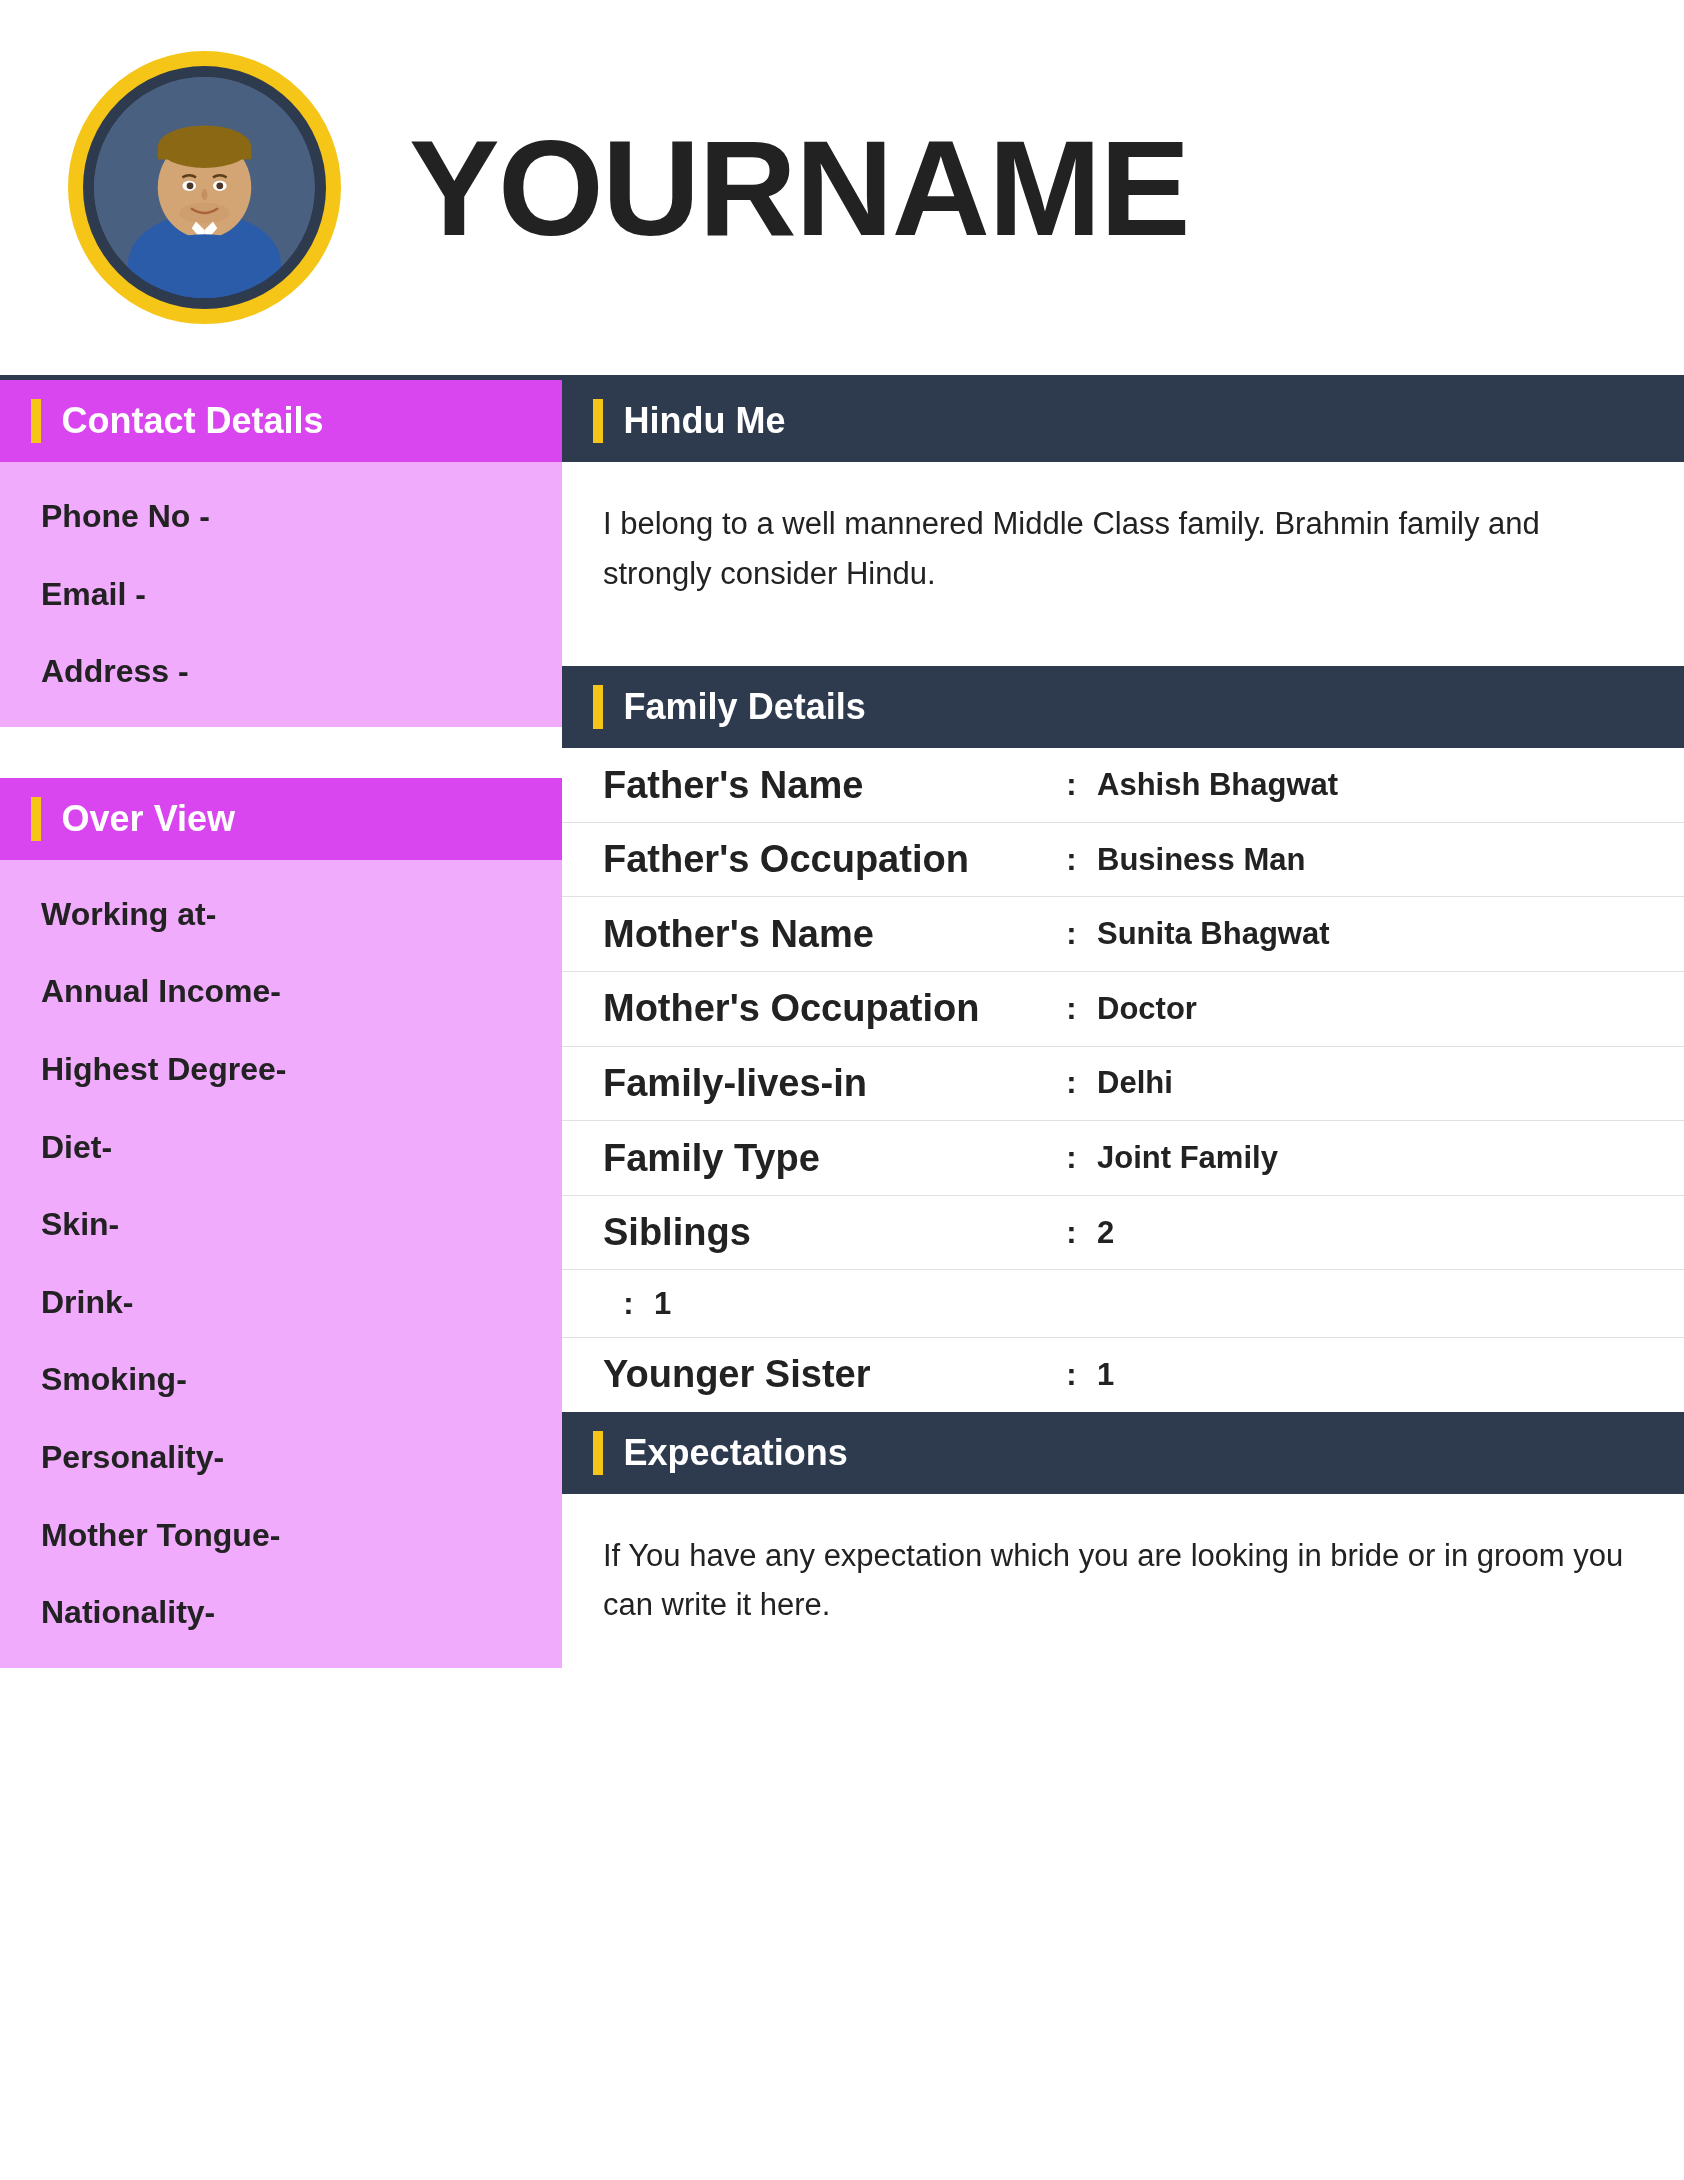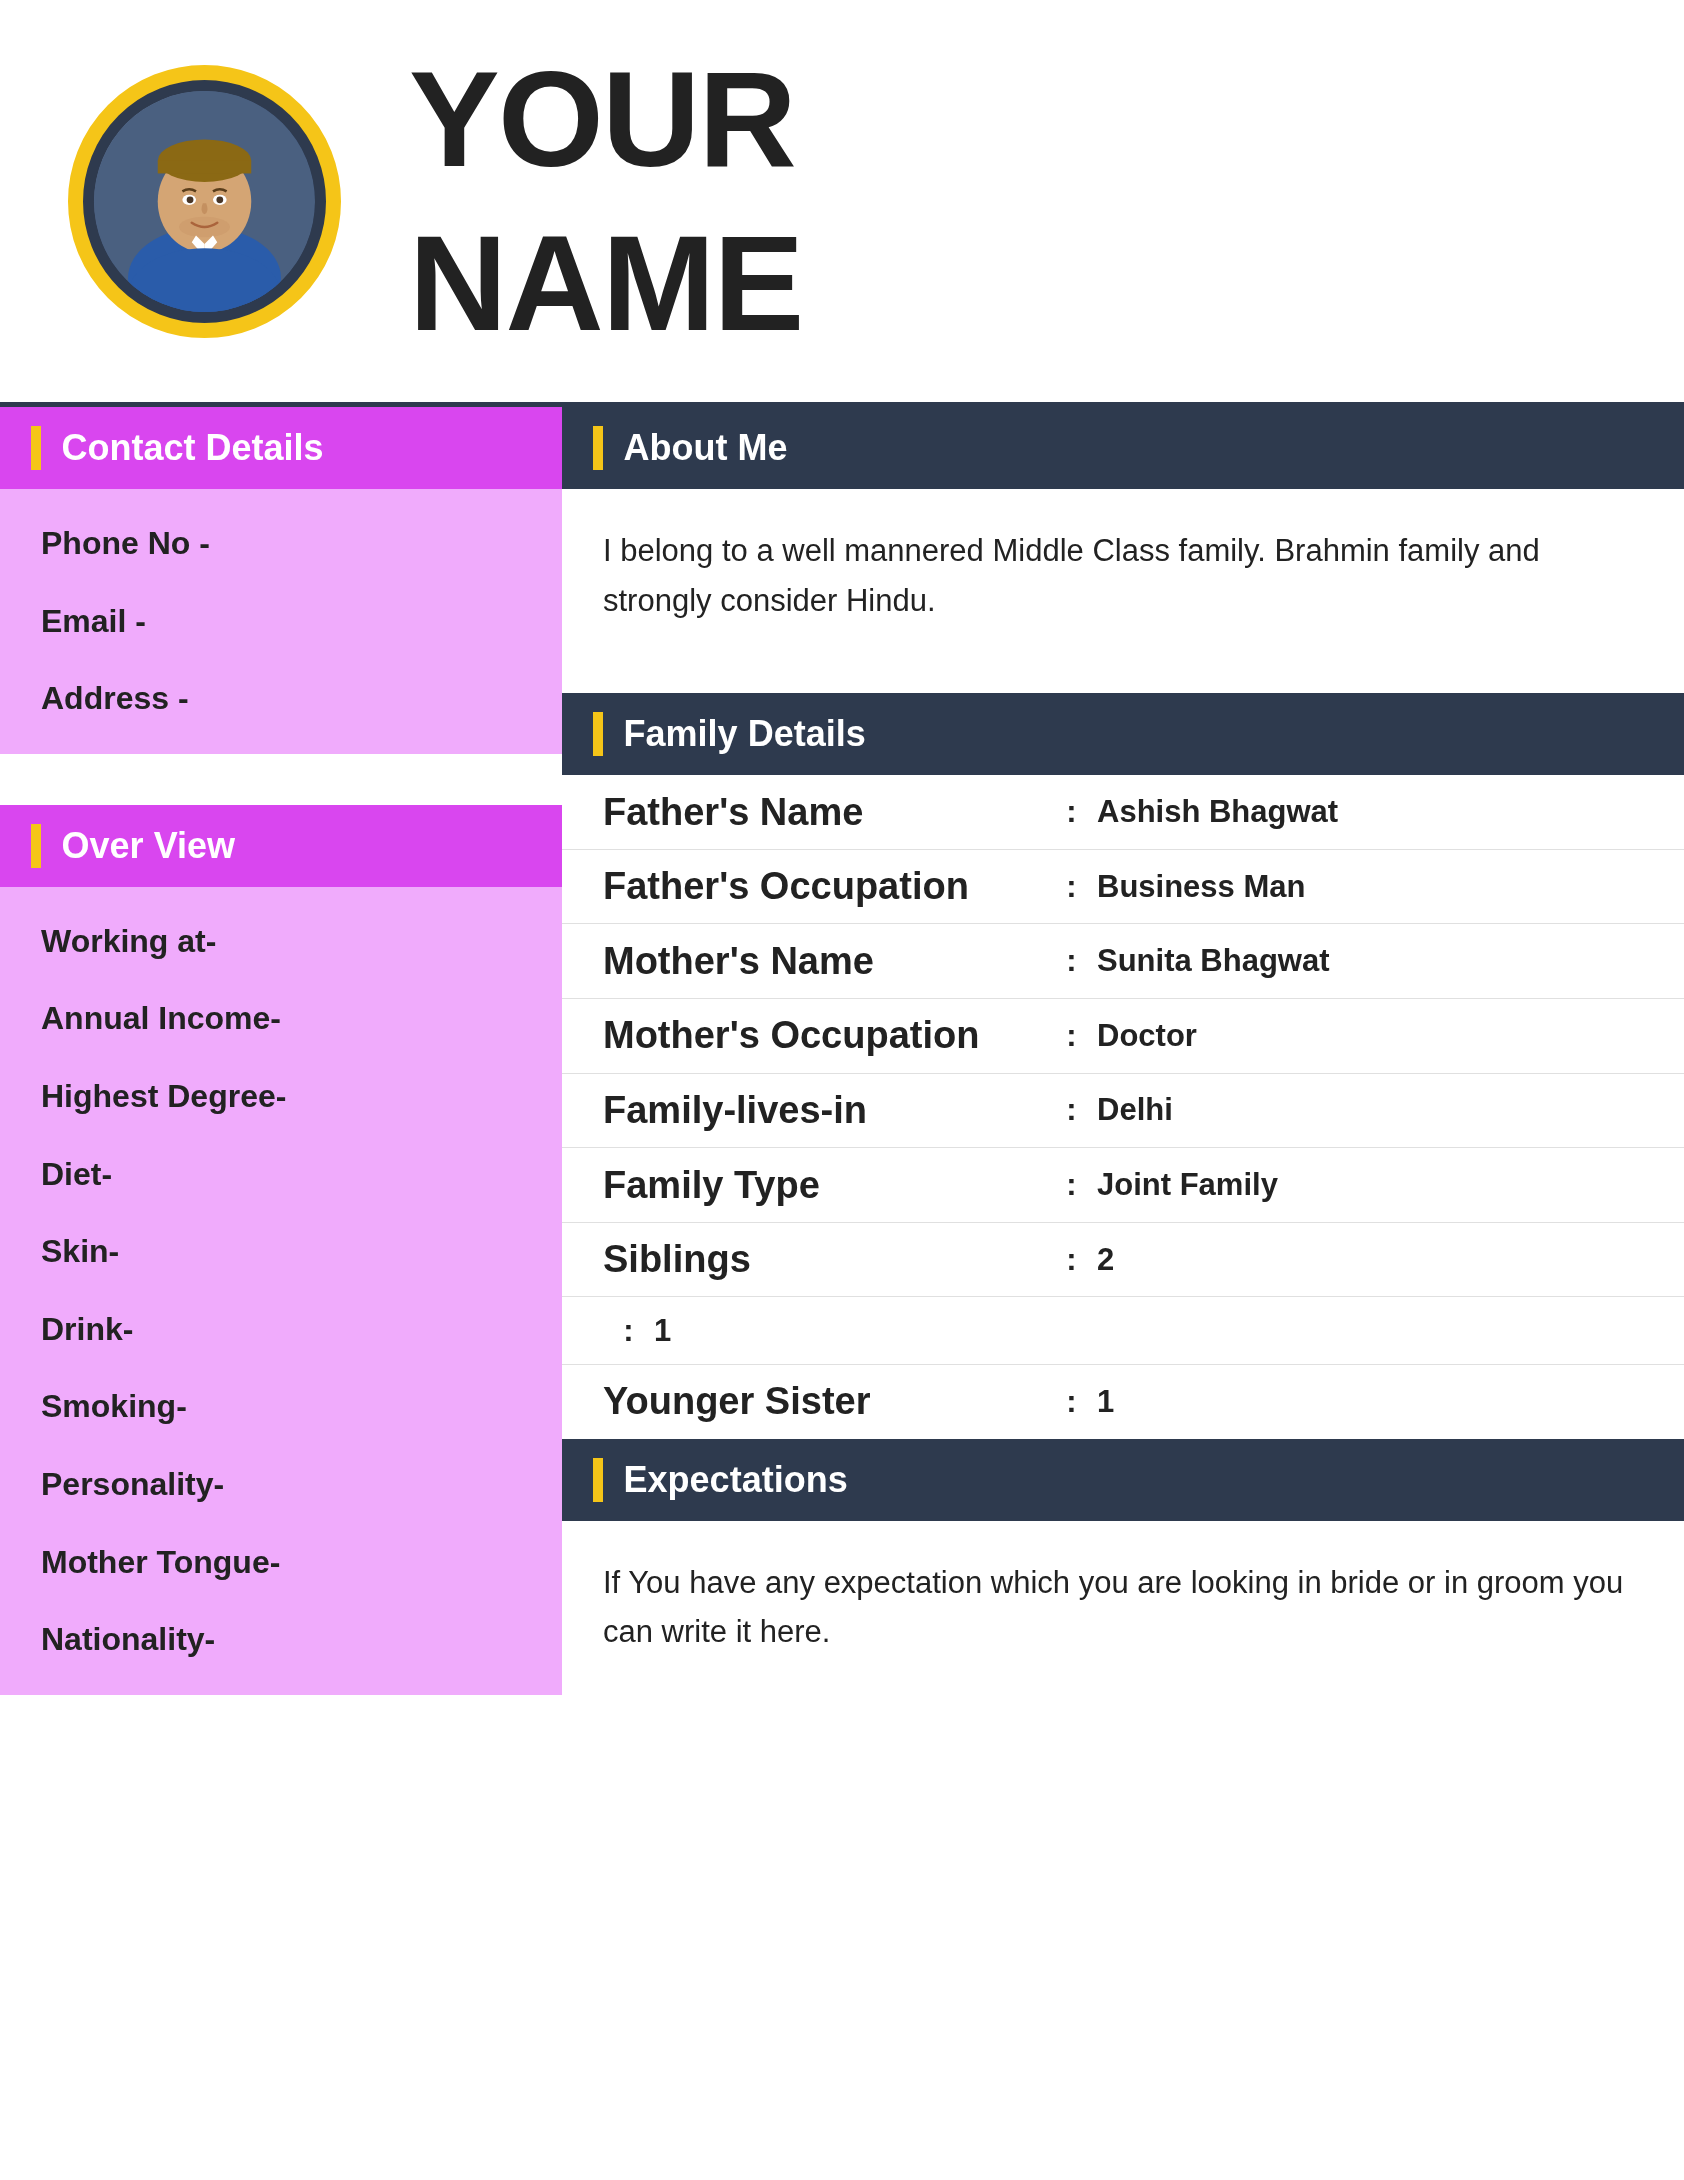--- a/index.html
+++ b/index.html
@@ -48,23 +48,22 @@
     }
 
     
     .person-svg {
       width: 100%;
       height: 100%;
     }
 
     .name-block {
       display: flex;
-      flex-direction: column;
+      flex-direction: row;
       justify-content: flex-start;
-      gap: 28px;
     }
 
     .name-text {
       font-size: 136px;
       font-weight: 900;
       color: #222;
       line-height: 1;
       letter-spacing: -1.7px;
       text-transform: uppercase;
     }
@@ -324,21 +323,21 @@
       <div class="sidebar-field">
         <span>Nationality-</span>
       </div>
     </div>
 
   </div>
 
   <div class="right-content">
 
     <div class="right-section-header">
-      <span>About Me</span>
+      <span>Hindu Me</span>
     </div>
     <div class="about-text">I belong to a well mannered Middle Class family. Brahmin family and strongly consider Hindu.</div>
 
     <div class="right-section-header">
       <span>Family Details</span>
     </div>
 
     <div class="family-table-wrapper">
 
       <div class="family-row">

